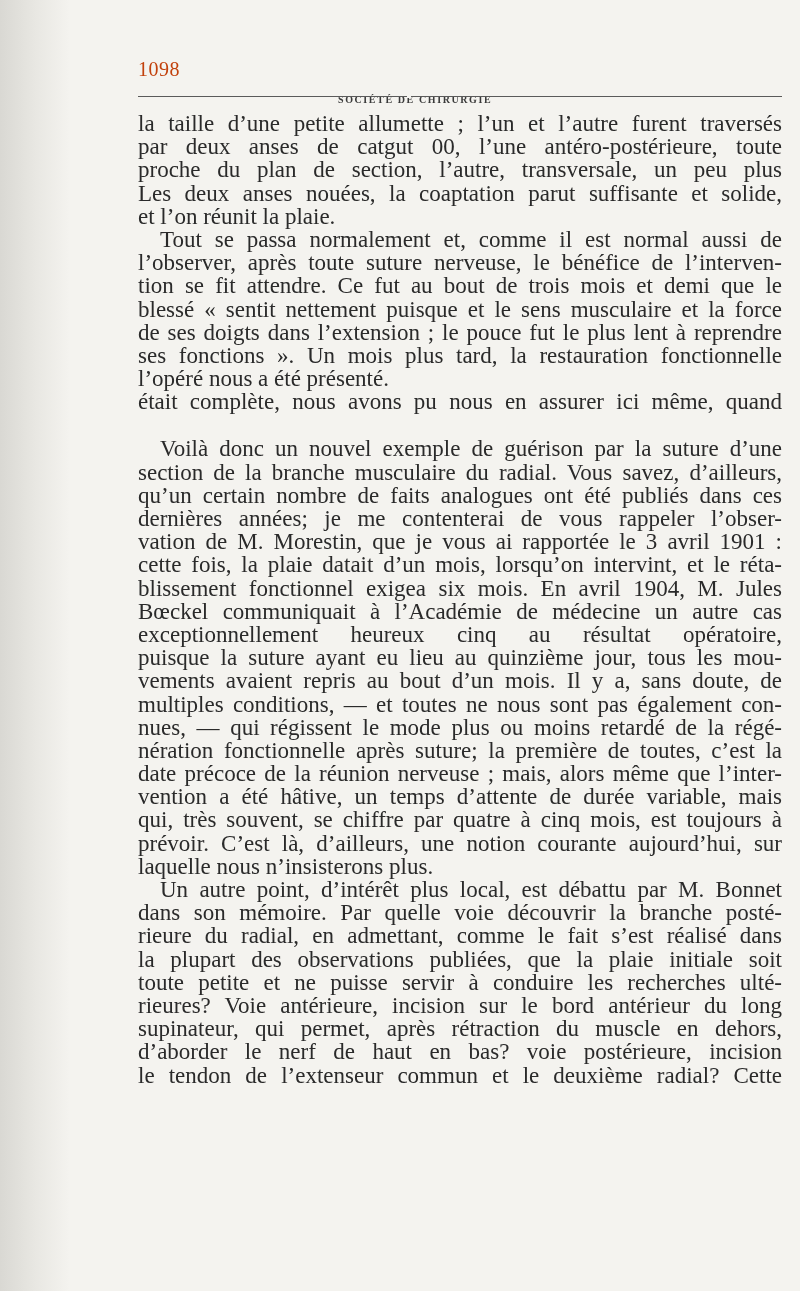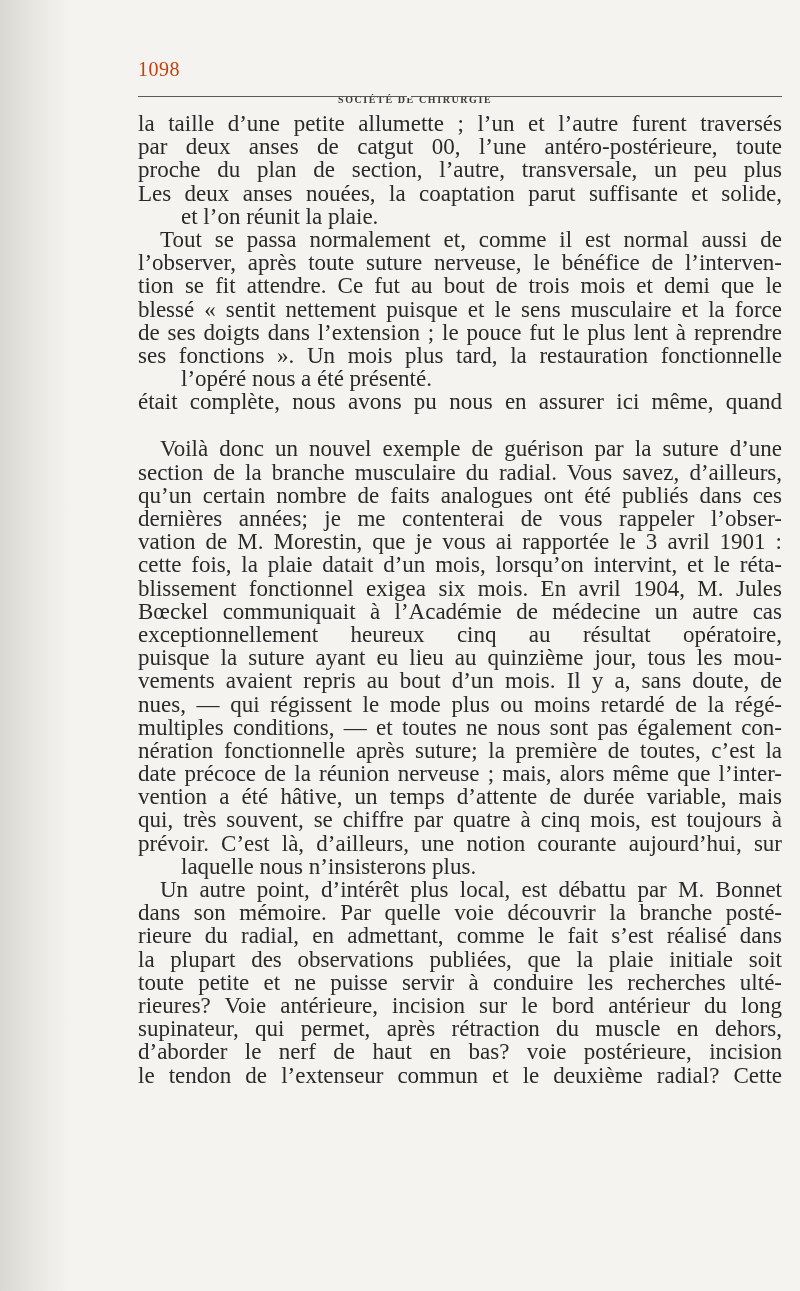--- a/index.html
+++ b/index.html
@@ -35,21 +35,21 @@
     position: absolute; left: 407px; top: 94px; width: 4px; height: 4px; background: #f4f3ef;
   }
   .body-text {
     position: absolute; left: 138px; top: 112px; width: 644px;
   }
   .line {
     display: block; height: 23.2px; line-height: 23.2px;
     font-size: 23px; white-space: nowrap;
     text-align: justify; text-align-last: justify;
   }
-  .line.last { text-align-last: left; margin-left: 43px; }
+  .line.last { text-align-last: left; }
   .line.indent { padding-left: 22px; }
   .para-gap { height: 24px; }
 </style>
 </head>
 <body>
 
 <div class="page-shade"></div>
 
 <div class="header">
   <span class="page-number">1098</span>
@@ -86,22 +86,22 @@
     <span class="line">section de la branche musculaire du radial. Vous savez, d’ailleurs,</span>
     <span class="line">qu’un certain nombre de faits analogues ont été publiés dans ces</span>
     <span class="line">dernières années; je me contenterai de vous rappeler l’obser-</span>
     <span class="line">vation de M. Morestin, que je vous ai rapportée le 3 avril 1901 :</span>
     <span class="line">cette fois, la plaie datait d’un mois, lorsqu’on intervint, et le réta-</span>
     <span class="line">blissement fonctionnel exigea six mois. En avril 1904, M. Jules</span>
     <span class="line">Bœckel communiquait à l’Académie de médecine un autre cas</span>
     <span class="line">exceptionnellement heureux cinq au résultat opératoire,</span>
     <span class="line">puisque la suture ayant eu lieu au quinzième jour, tous les mou-</span>
     <span class="line">vements avaient repris au bout d’un mois. Il y a, sans doute, de</span>
+    <span class="line">multiples conditions, — et toutes ne nous sont pas également con-</span>
     <span class="line">nues, — qui régissent le mode plus ou moins retardé de la régé-</span>
-    <span class="line">multiples conditions, — et toutes ne nous sont pas également con-</span>
     <span class="line">nération fonctionnelle après suture; la première de toutes, c’est la</span>
     <span class="line">date précoce de la réunion nerveuse ; mais, alors même que l’inter-</span>
     <span class="line">vention a été hâtive, un temps d’attente de durée variable, mais</span>
     <span class="line">qui, très souvent, se chiffre par quatre à cinq mois, est toujours à</span>
     <span class="line">prévoir. C’est là, d’ailleurs, une notion courante aujourd’hui, sur</span>
     <span class="line last">laquelle nous n’insisterons plus.</span>
   </div>
 
   <div>
     <span class="line indent">Un autre point, d’intérêt plus local, est débattu par M. Bonnet</span>

